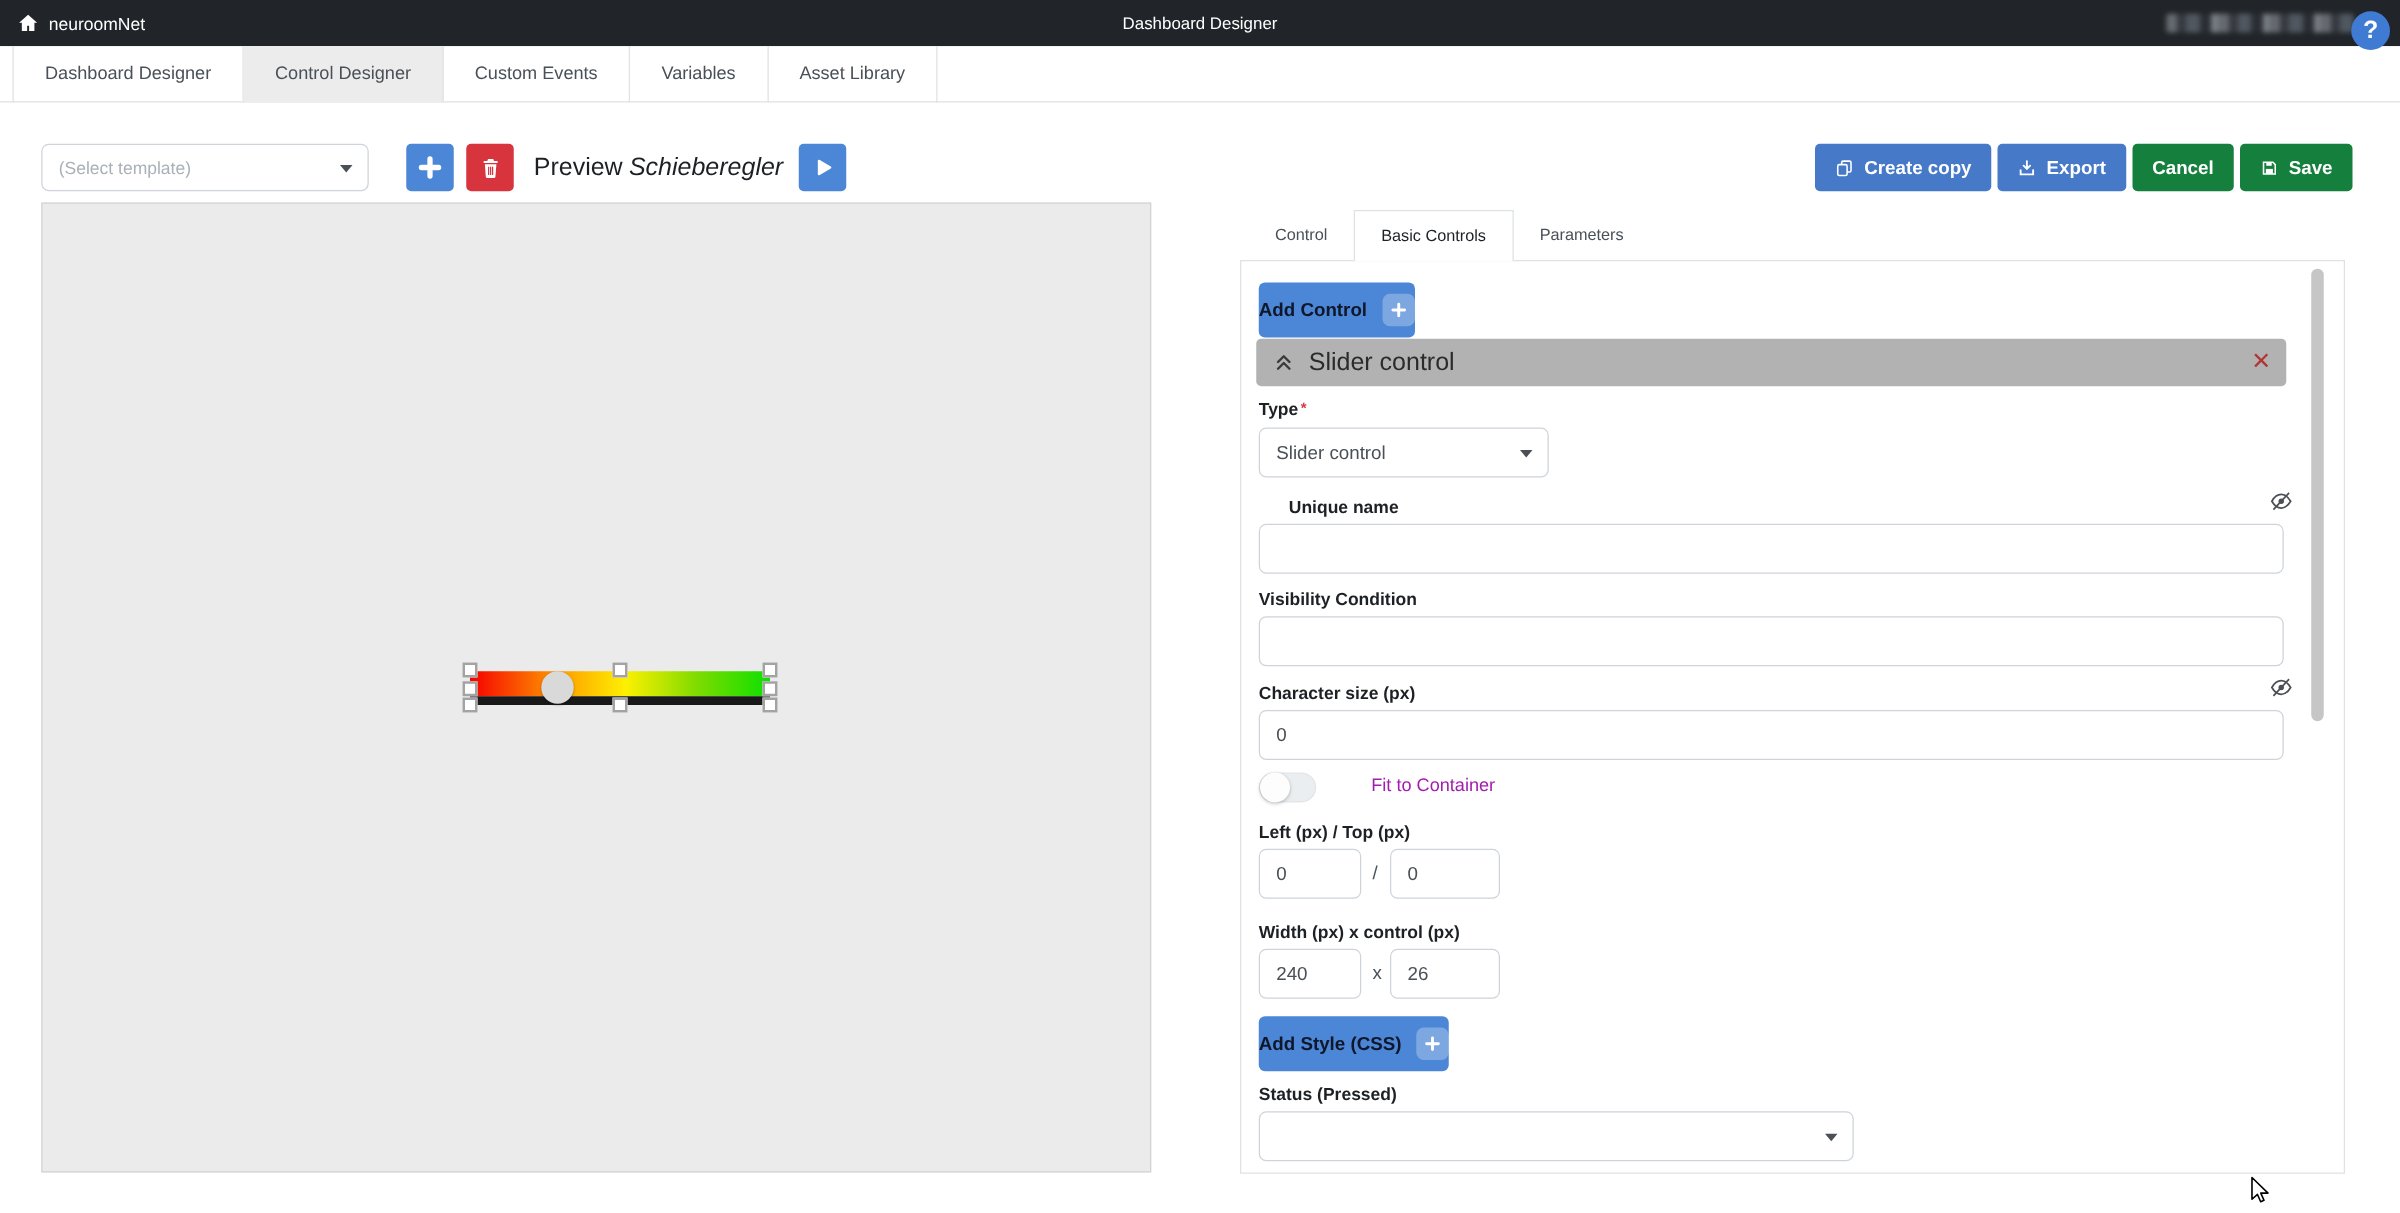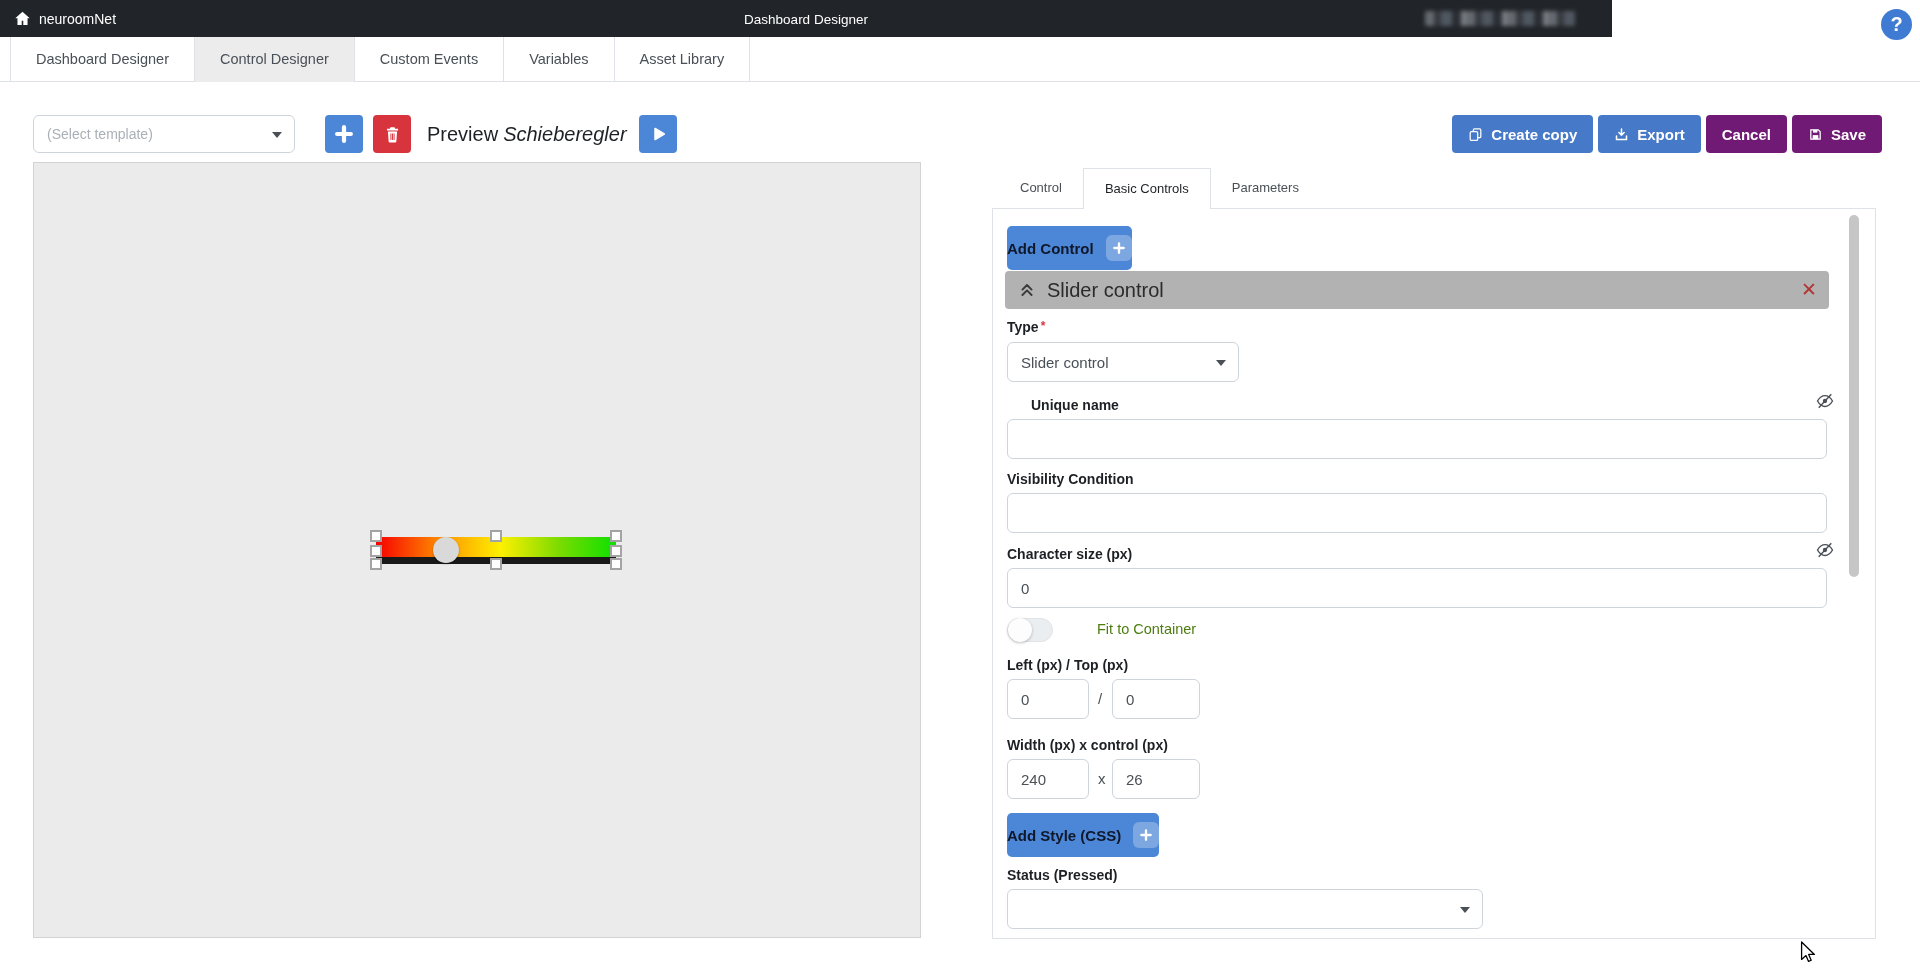--- a/index.html
+++ b/index.html
@@ -1,21 +1,21 @@
 <!DOCTYPE html>
 <html><head>
 <meta charset="utf-8">
 <style>
   * { margin:0; padding:0; box-sizing:border-box; }
   html,body { width:1920px; height:970px; overflow:hidden; background:#fff;
     font-family:"Liberation Sans","DejaVu Sans",sans-serif; color:#212529; }
   body { position:relative; }
 
   
-  #topbar { position:absolute; left:0; top:0; width:1612px; height:37px; background:#212529;
+  #topbar { position:absolute; left:0; top:0; width:1920px; height:37px; background:#212529;
     display:flex; align-items:center; color:#fff; }
   .brand { display:flex; align-items:center; gap:8px; margin-left:14px; font-size:14px; cursor:pointer; }
   .brand svg { display:block; }
   .tb-title { position:absolute; left:50%; top:50%; transform:translate(-50%,-50%); font-size:13.5px; }
   .user-blur { position:absolute; right:37px; top:11px; width:150px; height:15px; border-radius:2px;
     background:repeating-linear-gradient(90deg,#70767c 0 9px,#3a3e44 9px 16px,#59606a 16px 27px,#2c3036 27px 36px,#8a8f95 36px 41px);
     filter:blur(2.3px); opacity:.85; }
 
   
   #navbar { position:absolute; left:0; top:37px; width:1920px; height:45px; background:#fff;
@@ -41,21 +41,21 @@
   #btn-add-template { margin-left:30px; }
   #btn-delete { margin-left:10px; }
   .preview-label { margin-left:16px; font-size:20px; color:#1d2125; white-space:nowrap; }
   .preview-label i { font-style:italic; margin-left:5px; }
   #btn-play { margin-left:12px; }
 
   #toolbar-right { position:absolute; right:38px; top:115px; height:38px; display:flex; gap:5px; }
   .actbtn { height:38px; border:none; border-radius:4px; background:#4679c8; color:#fff;
     font-family:inherit; font-size:15px; font-weight:bold; padding:0 16px; display:flex;
     align-items:center; gap:8px; cursor:pointer; white-space:nowrap; }
-  .actbtn.disabled { background:#701a75; cursor:default; }
+  .actbtn.disabled { background:#15803d; cursor:default; }
 
   
   #canvas { position:absolute; left:33px; top:162px; width:888px; height:776px;
     background:#ebebeb; border:1px solid #d3d3d3; }
   .slider-sel { position:absolute; left:342px; top:374px; width:240px; height:27px; }
   .slider-grad { position:absolute; left:0; top:0; width:240px; height:20px;
     background:linear-gradient(90deg,#f60000 0%,#ff9d00 30%,#fdf000 52%,#7ddb00 76%,#0ce000 100%); }
   .slider-black { position:absolute; left:0; top:20px; width:240px; height:7px; background:#191919; }
   .slider-knob { position:absolute; left:57px; top:0px; width:26px; height:26px; border-radius:50%;
     background:#d9d9d9; box-shadow:0 1px 2px rgba(0,0,0,.35); cursor:pointer; }
@@ -90,21 +90,21 @@
     font-family:inherit; font-size:15px; color:#495057; padding:0 13px; background:#fff; }
   .selectbox { position:absolute; height:40px; border:1px solid #ced4da; border-radius:6px; background:#fff;
     display:flex; align-items:center; padding:0 13px; font-size:15px; color:#495057; cursor:pointer; }
   .selectbox .caret { top:17px; }
   .eyeicon { position:absolute; right:40px; cursor:pointer; }
 
   .toggle { position:absolute; left:14px; top:409px; width:46px; height:24px; border-radius:12px;
     background:#ebeef1; border:1px solid #e2e5e8; cursor:pointer; }
   .tknob { position:absolute; left:0px; top:-1px; width:24px; height:24px; border-radius:50%;
     background:#fdfdfd; box-shadow:0 1px 3px rgba(0,0,0,.25); }
-  .toggle-label { position:absolute; left:104px; top:412px; font-size:14.5px; color:#4d7c0f; }
+  .toggle-label { position:absolute; left:104px; top:412px; font-size:14.5px; color:#a21caf; }
 
   .sep { position:absolute; font-size:15px; color:#495057; }
 
   .scroll-thumb { position:absolute; right:16px; top:6px; width:10px; height:362px;
     background:#c6c6c6; border-radius:5px; cursor:pointer; }
 
   #cursor { position:absolute; left:1797px; top:940px; }
 </style>
 </head>
 <body>

